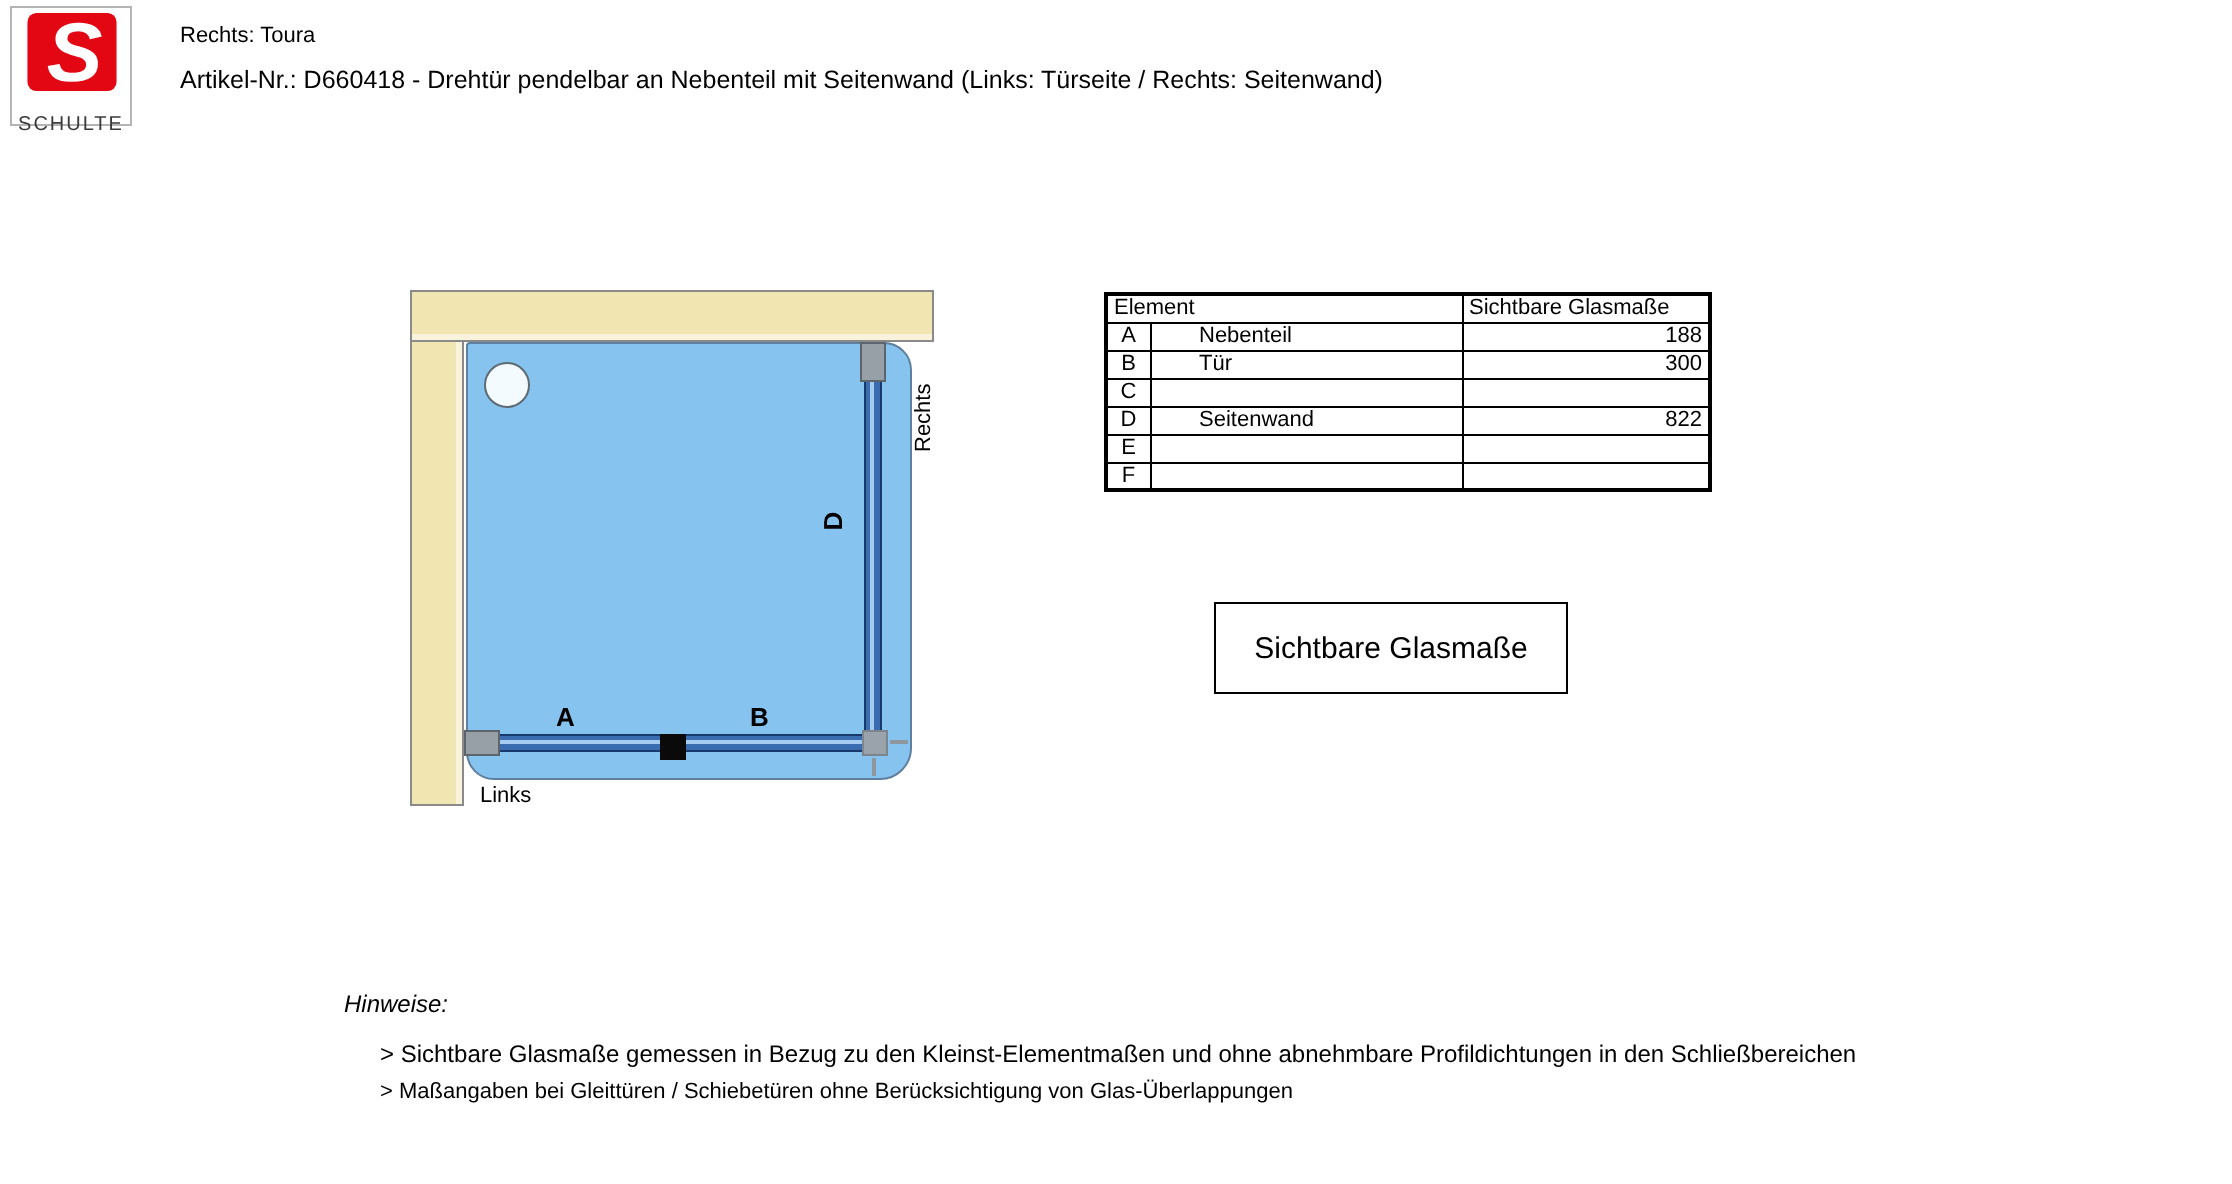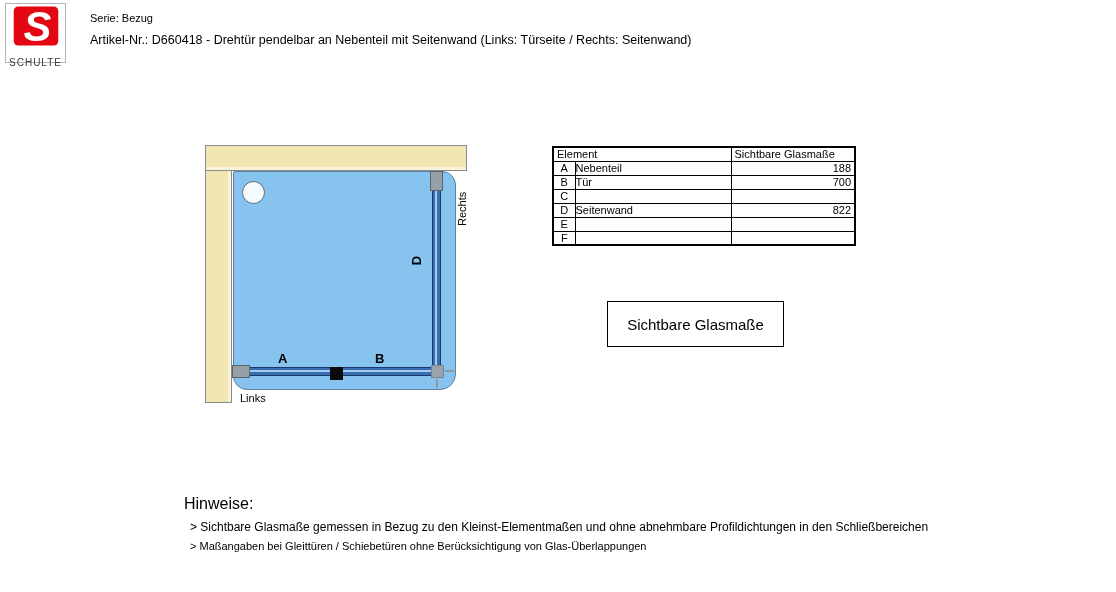--- a/index.html
+++ b/index.html
@@ -52,43 +52,43 @@
   .lbl-links{left:240px;top:393px;}
 
   
   .spec-table{left:552px;top:146px;}
   .spec-table table{border-collapse:collapse;border:2px solid #000;font-size:11px;table-layout:fixed;}
   .spec-table td,.spec-table th{border:1px solid #000;height:14px;padding:0 3px;font-weight:normal;text-align:left;white-space:nowrap;overflow:hidden;}
   .col-key{width:22px;text-align:center;}
   .col-name{width:156px;padding-left:8px;}
   .col-val{width:124px;text-align:center;}
   td.cell-key{text-align:center;}
-  td.cell-name{padding-left:0;}
+  td.cell-name{padding-left:24px;}
   td.cell-val{text-align:right;}
 
   
   .legend-box{left:607px;top:301px;width:177px;height:46px;border:1px solid #000;
     display:flex;align-items:center;justify-content:center;font-size:15px;}
 
   
-  .notes-title{left:184px;top:495px;font-size:16px;}
+  .notes-title{left:172px;top:495px;font-size:12px;font-style:italic;}
   .note-1{left:190px;top:520px;font-size:12px;}
   .note-2{left:190px;top:540px;font-size:11px;}
 </style>
 </head>
 <body>
 
 <div class="abs logo-box">
   <svg width="46" height="40" viewBox="0 0 100 88">
     <rect x="1" y="1" width="98" height="86" rx="10" fill="#e30613"></rect>
     <text x="53" y="76" text-anchor="middle" font-family="Liberation Sans, sans-serif" font-size="92" font-weight="bold" font-style="italic" fill="#ffffff">S</text>
   </svg>
   <div class="logo-word">SCHULTE</div>
 </div>
-<div class="abs serie">Serie: Bezug</div>
+<div class="abs serie">Rechts: Toura</div>
 <div class="abs artikel">Artikel-Nr.: D660418 - Drehtür pendelbar an Nebenteil mit Seitenwand  (Links: Türseite / Rechts: Seitenwand)</div>
 
 <div class="abs wall-left"></div>
 <div class="abs wall-top"></div>
 <div class="abs tray"></div>
 <div class="abs shower-dot"></div>
 
 <div class="abs glass-v"></div>
 <div class="abs glass-h"></div>
 
@@ -113,21 +113,21 @@
       <th class="col-val">Sichtbare Glasmaße</th>
     </tr>
     <tr>
       <td class="cell-key col-key">A</td>
       <td class="cell-name col-name">Nebenteil</td>
       <td class="cell-val col-val">188</td>
     </tr>
     <tr>
       <td class="cell-key">B</td>
       <td class="cell-name">Tür</td>
-      <td class="cell-val">700</td>
+      <td class="cell-val">300</td>
     </tr>
     <tr>
       <td class="cell-key">C</td>
       <td class="cell-name"></td>
       <td class="cell-val"></td>
     </tr>
     <tr>
       <td class="cell-key">D</td>
       <td class="cell-name">Seitenwand</td>
       <td class="cell-val">822</td>

